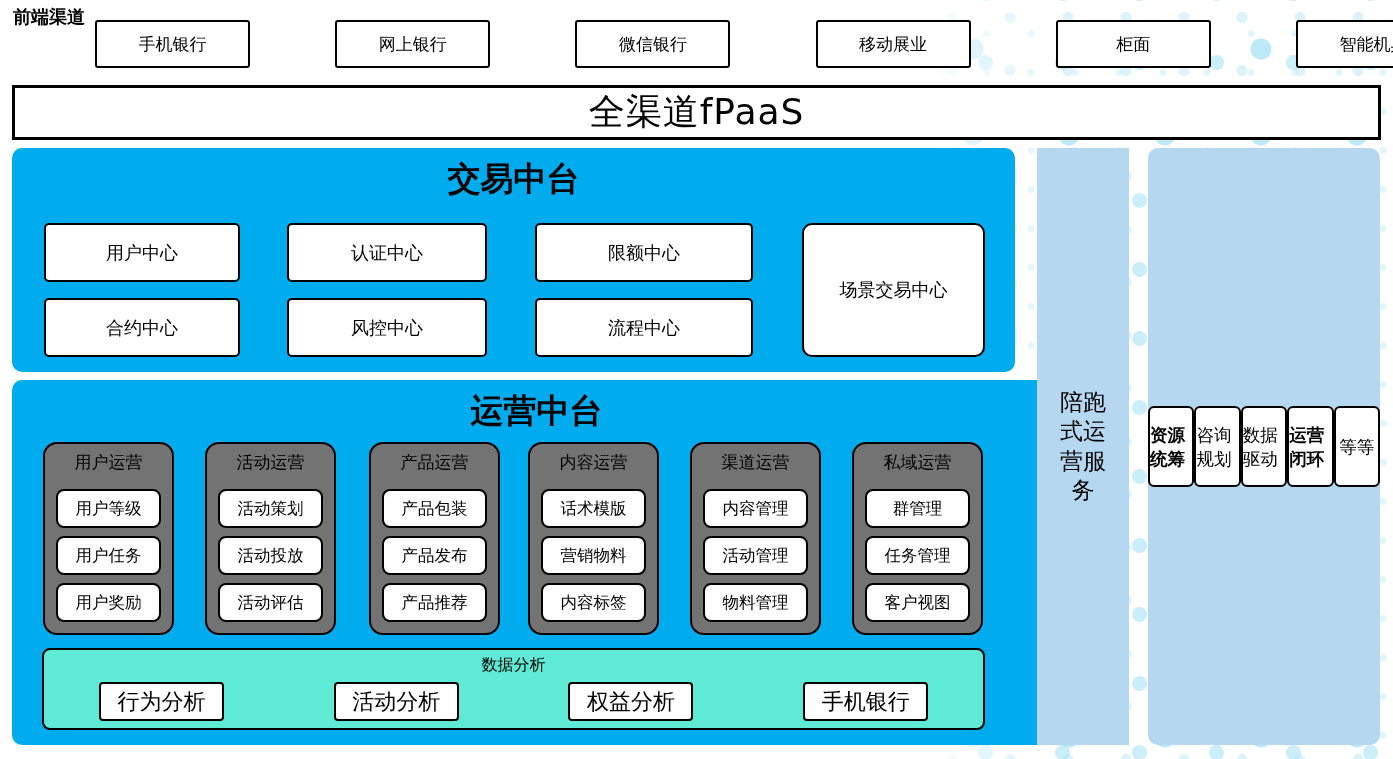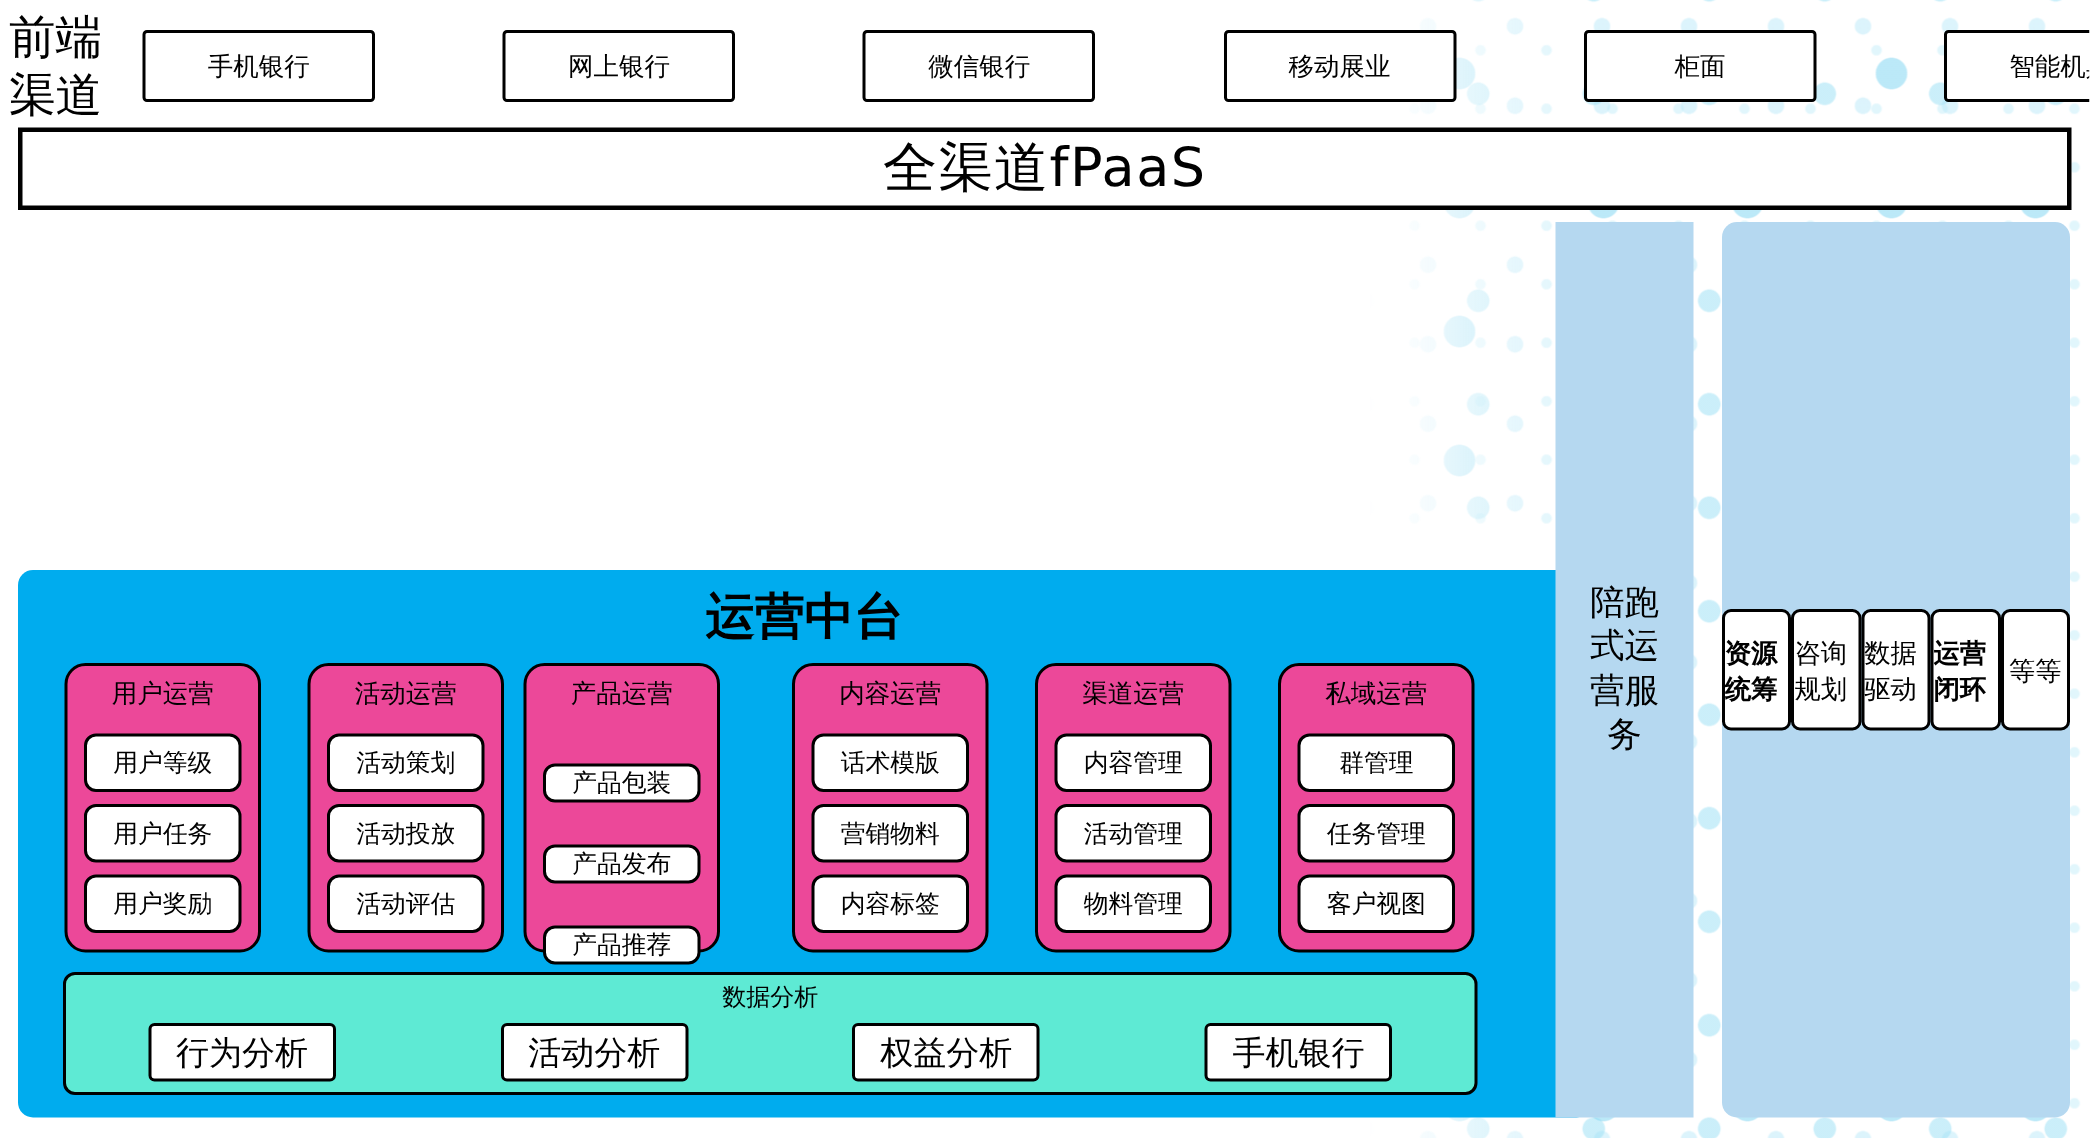--- a/index.html
+++ b/index.html
@@ -25,21 +25,21 @@
     -webkit-mask-image:linear-gradient(90deg, transparent, #000 28%);
     mask-image:linear-gradient(90deg, transparent, #000 28%);
   }
 
   .z{position:absolute;z-index:1;}
 
   
   .front-label{
     left:6px;top:6px;width:86px;
     font-family:"DejaVu Serif","Liberation Serif",serif;
-    font-weight:400;font-size:31px;line-height:1.25;text-align:left;
+    font-weight:700;font-size:18px;line-height:1.25;text-align:center;
   }
 
   
   .channels-row{left:95px;top:20px;width:1356px;display:flex;justify-content:space-between;}
   .channel-box{
     width:155px;height:48px;background:#fff;border:2.5px solid var(--ink);
     border-radius:3px;display:flex;align-items:center;justify-content:center;
     font-size:17px;
   }
 
@@ -60,21 +60,21 @@
   .ops{left:12px;top:380px;width:1049px;height:365px;}
 
   .wbox{
     position:absolute;background:#fff;border:2.5px solid var(--ink);border-radius:5px;
     display:flex;align-items:center;justify-content:center;font-size:18px;font-weight:500;
   }
   .scene{border-radius:10px;}
 
   
   .op-col{
-    position:absolute;top:62px;width:131px;height:193px;background:#ec4899;
+    position:absolute;top:62px;width:131px;height:193px;background:#737373;
     border:2.5px solid var(--ink);border-radius:14px;
     display:flex;flex-direction:column;align-items:center;padding:7px 0 8px;
   }
   .op-col-title{font-size:17px;font-weight:500;margin-bottom:7px;}
   .op-item{
     width:105px;height:39px;background:#fff;border:2px solid var(--ink);border-radius:8px;
     display:flex;align-items:center;justify-content:center;font-size:16.5px;font-weight:500;
     margin-top:8px;
   }
   .op-item:first-of-type{margin-top:0;}
@@ -137,39 +137,49 @@
       </div>
     <div class="channel-box">
         <span>智能机具</span>
       </div>
   </div>
 
   <div class="z fpaas-bar">
     <span>全渠道fPaaS</span>
   </div>
 
+  <div class="z panel trade">
+    <div class="panel-title">交易中台</div>
+    <div class="wbox" style="left:32px;top:75px;width:196px;height:59px;">用户中心</div>
+    <div class="wbox" style="left:275px;top:75px;width:200px;height:59px;">认证中心</div>
+    <div class="wbox" style="left:523px;top:75px;width:218px;height:59px;">限额中心</div>
+    <div class="wbox" style="left:32px;top:150px;width:196px;height:59px;">合约中心</div>
+    <div class="wbox" style="left:275px;top:150px;width:200px;height:59px;">风控中心</div>
+    <div class="wbox" style="left:523px;top:150px;width:218px;height:59px;">流程中心</div>
+    <div class="wbox scene" style="left:790px;top:75px;width:183px;height:134px;">场景交易中心</div>
+  </div>
 
   <div class="z panel ops">
     <div class="panel-title">运营中台</div>
 
     <div class="op-col" style="left:31px;">
       <div class="op-col-title">用户运营</div>
       <div class="op-item">用户等级</div>
       <div class="op-item">用户任务</div>
       <div class="op-item">用户奖励</div>
     </div>
 
     <div class="op-col" style="left:193px;">
       <div class="op-col-title">活动运营</div>
       <div class="op-item">活动策划</div>
       <div class="op-item">活动投放</div>
       <div class="op-item">活动评估</div>
     </div>
 
-    <div class="op-col" style="left:337px;gap:20px;">
+    <div class="op-col" style="left:357px;">
       <div class="op-col-title">产品运营</div>
       <div class="op-item">产品包装</div>
       <div class="op-item">产品发布</div>
       <div class="op-item">产品推荐</div>
     </div>
 
     <div class="op-col" style="left:516px;">
       <div class="op-col-title">内容运营</div>
       <div class="op-item">话术模版</div>
       <div class="op-item">营销物料</div>

